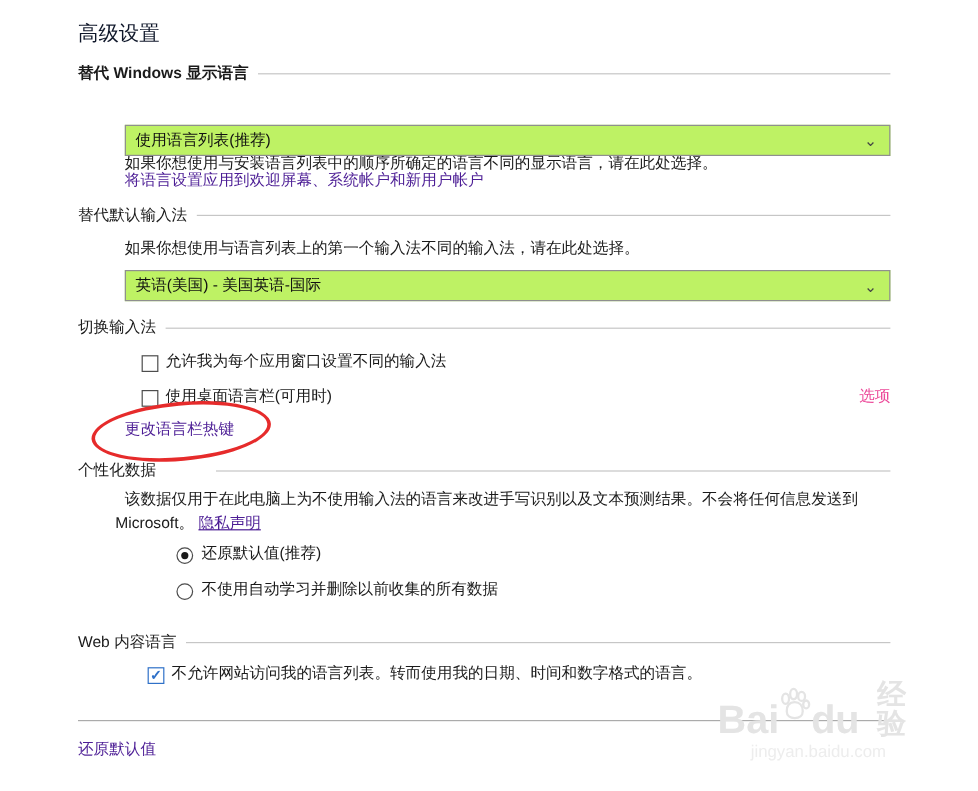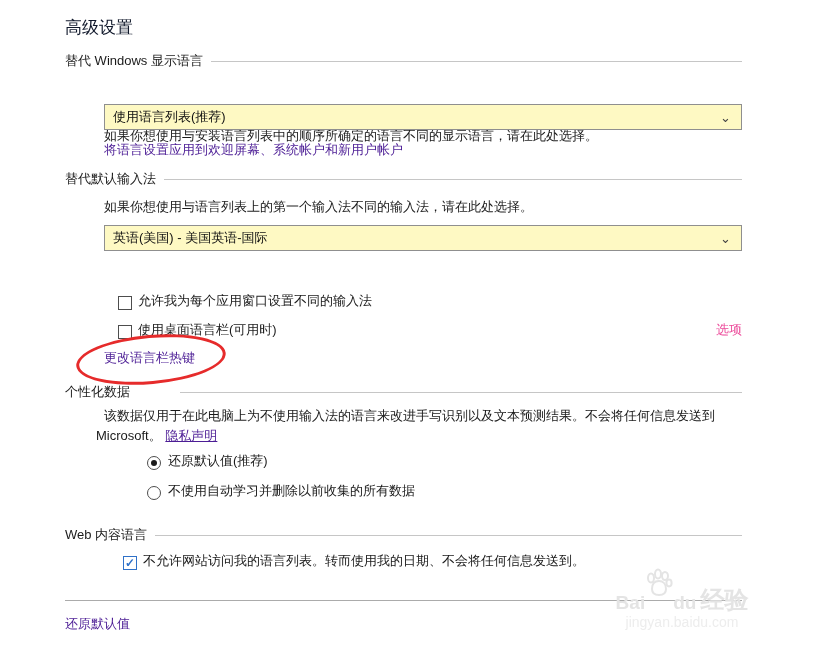--- a/index.html
+++ b/index.html
@@ -18,21 +18,21 @@
   .page-title { font-size: 17px; color: #0f172a; font-weight: 400; }
 
   .sec-header { display: flex; align-items: center; width: 100%; }
   .sec-header .sec-title { white-space: nowrap; color: #1a1a1a; }
   .sec-header .sec-line { flex: 1; height: 1px; background: #c6c6c6; margin-left: 8px; }
 
   .para { color: #1a1a1a; }
 
   .dropdown {
     width: 638px; height: 26px;
-    background: #fef9c3;
+    background: #bef264;
     border: 1px solid #8f8f8f;
     display: flex; align-items: center;
     padding: 0 8px;
     cursor: default;
   }
   .dropdown .dd-value { flex: 1; color: #111; }
   .dropdown .chevron { color: #444; font-size: 13px; line-height: 1; margin-right: 2px; }
 
   .link { color: #4c1d95; text-decoration: none; cursor: pointer; }
   .link.underlined { text-decoration: underline; }
@@ -82,33 +82,33 @@
 
   .watermark {
     position: absolute;
     left: 598px; top: 568px;
     width: 168px;
     text-align: center;
     pointer-events: none;
     line-height: 1;
   }
   .wm-row { display: flex; align-items: flex-end; justify-content: center; gap: 1px; }
-  .wm-brand { font-size: 19px; font-weight: bold; color: #e4e4e4; letter-spacing: 0px; }
+  .wm-brand { font-size: 33px; font-weight: bold; color: #e4e4e4; letter-spacing: 0px; }
   .wm-cn { font-size: 24px; font-weight: bold; color: #e4e4e4; margin-left: 3px; }
   .wm-paw { margin: 0 -2px 14px -2px; }
   .wm-url { font-size: 14px; color: #ededed; margin-top: 3px; }
 </style>
 </head>
 <body>
 
 <div class="content">
 
   <div class="abs page-title" style="top:16px;">高级设置</div>
 
-  <div class="abs sec-header" style="top:52px;">
+  <div class="abs sec-header" style="top:52px;font-weight:bold;">
     <span class="sec-title">替代 Windows 显示语言</span>
     <span class="sec-line"></span>
   </div>
   <div class="abs para" style="top:79px; left:39px;margin-top:48px;">如果你想使用与安装语言列表中的顺序所确定的语言不同的显示语言，请在此处选择。</div>
   <div class="abs dropdown" style="top:104px; left:39px;">
     <span class="dd-value">使用语言列表(推荐)</span>
     <span class="chevron">⌄</span>
   </div>
   <div class="abs" style="top:141px; left:39px;">
     <span class="link">将语言设置应用到欢迎屏幕、系统帐户和新用户帐户</span>
@@ -117,20 +117,24 @@
   <div class="abs sec-header" style="top:170px;">
     <span class="sec-title">替代默认输入法</span>
     <span class="sec-line"></span>
   </div>
   <div class="abs para" style="top:198px; left:39px;">如果你想使用与语言列表上的第一个输入法不同的输入法，请在此处选择。</div>
   <div class="abs dropdown" style="top:225px; left:39px;">
     <span class="dd-value">英语(美国) - 美国英语-国际</span>
     <span class="chevron">⌄</span>
   </div>
 
+  <div class="abs sec-header" style="top:264px;">
+    <span class="sec-title">切换输入法</span>
+    <span class="sec-line"></span>
+  </div>
   <div class="abs check-row" style="top:292px; left:33px;">
     <span class="checkbox"></span>
     <span>允许我为每个应用窗口设置不同的输入法</span>
   </div>
   <div class="abs check-row" style="top:321px; left:33px;">
     <span class="checkbox"></span>
     <span>使用桌面语言栏(可用时)</span>
   </div>
   <div class="abs" style="top:321px; right:0; left:auto;">
     <span class="link-disabled">选项</span>
@@ -156,21 +160,21 @@
     <span class="radio"></span>
     <span>不使用自动学习并删除以前收集的所有数据</span>
   </div>
 
   <div class="abs sec-header" style="top:526px;">
     <span class="sec-title">Web 内容语言</span>
     <span class="sec-line"></span>
   </div>
   <div class="abs check-row" style="top:552px; left:38px;">
     <span class="checkbox checked">✓</span>
-    <span>不允许网站访问我的语言列表。转而使用我的日期、不会将任何信息发送到。</span>
+    <span>不允许网站访问我的语言列表。转而使用我的日期、时间和数字格式的语言。</span>
   </div>
 
   <div class="abs full-rule" style="top:600px;"></div>
   <div class="abs" style="top:615px;">
     <span class="link">还原默认值</span>
   </div>
 
 </div>
 
 <div class="annotation-ellipse"></div>

